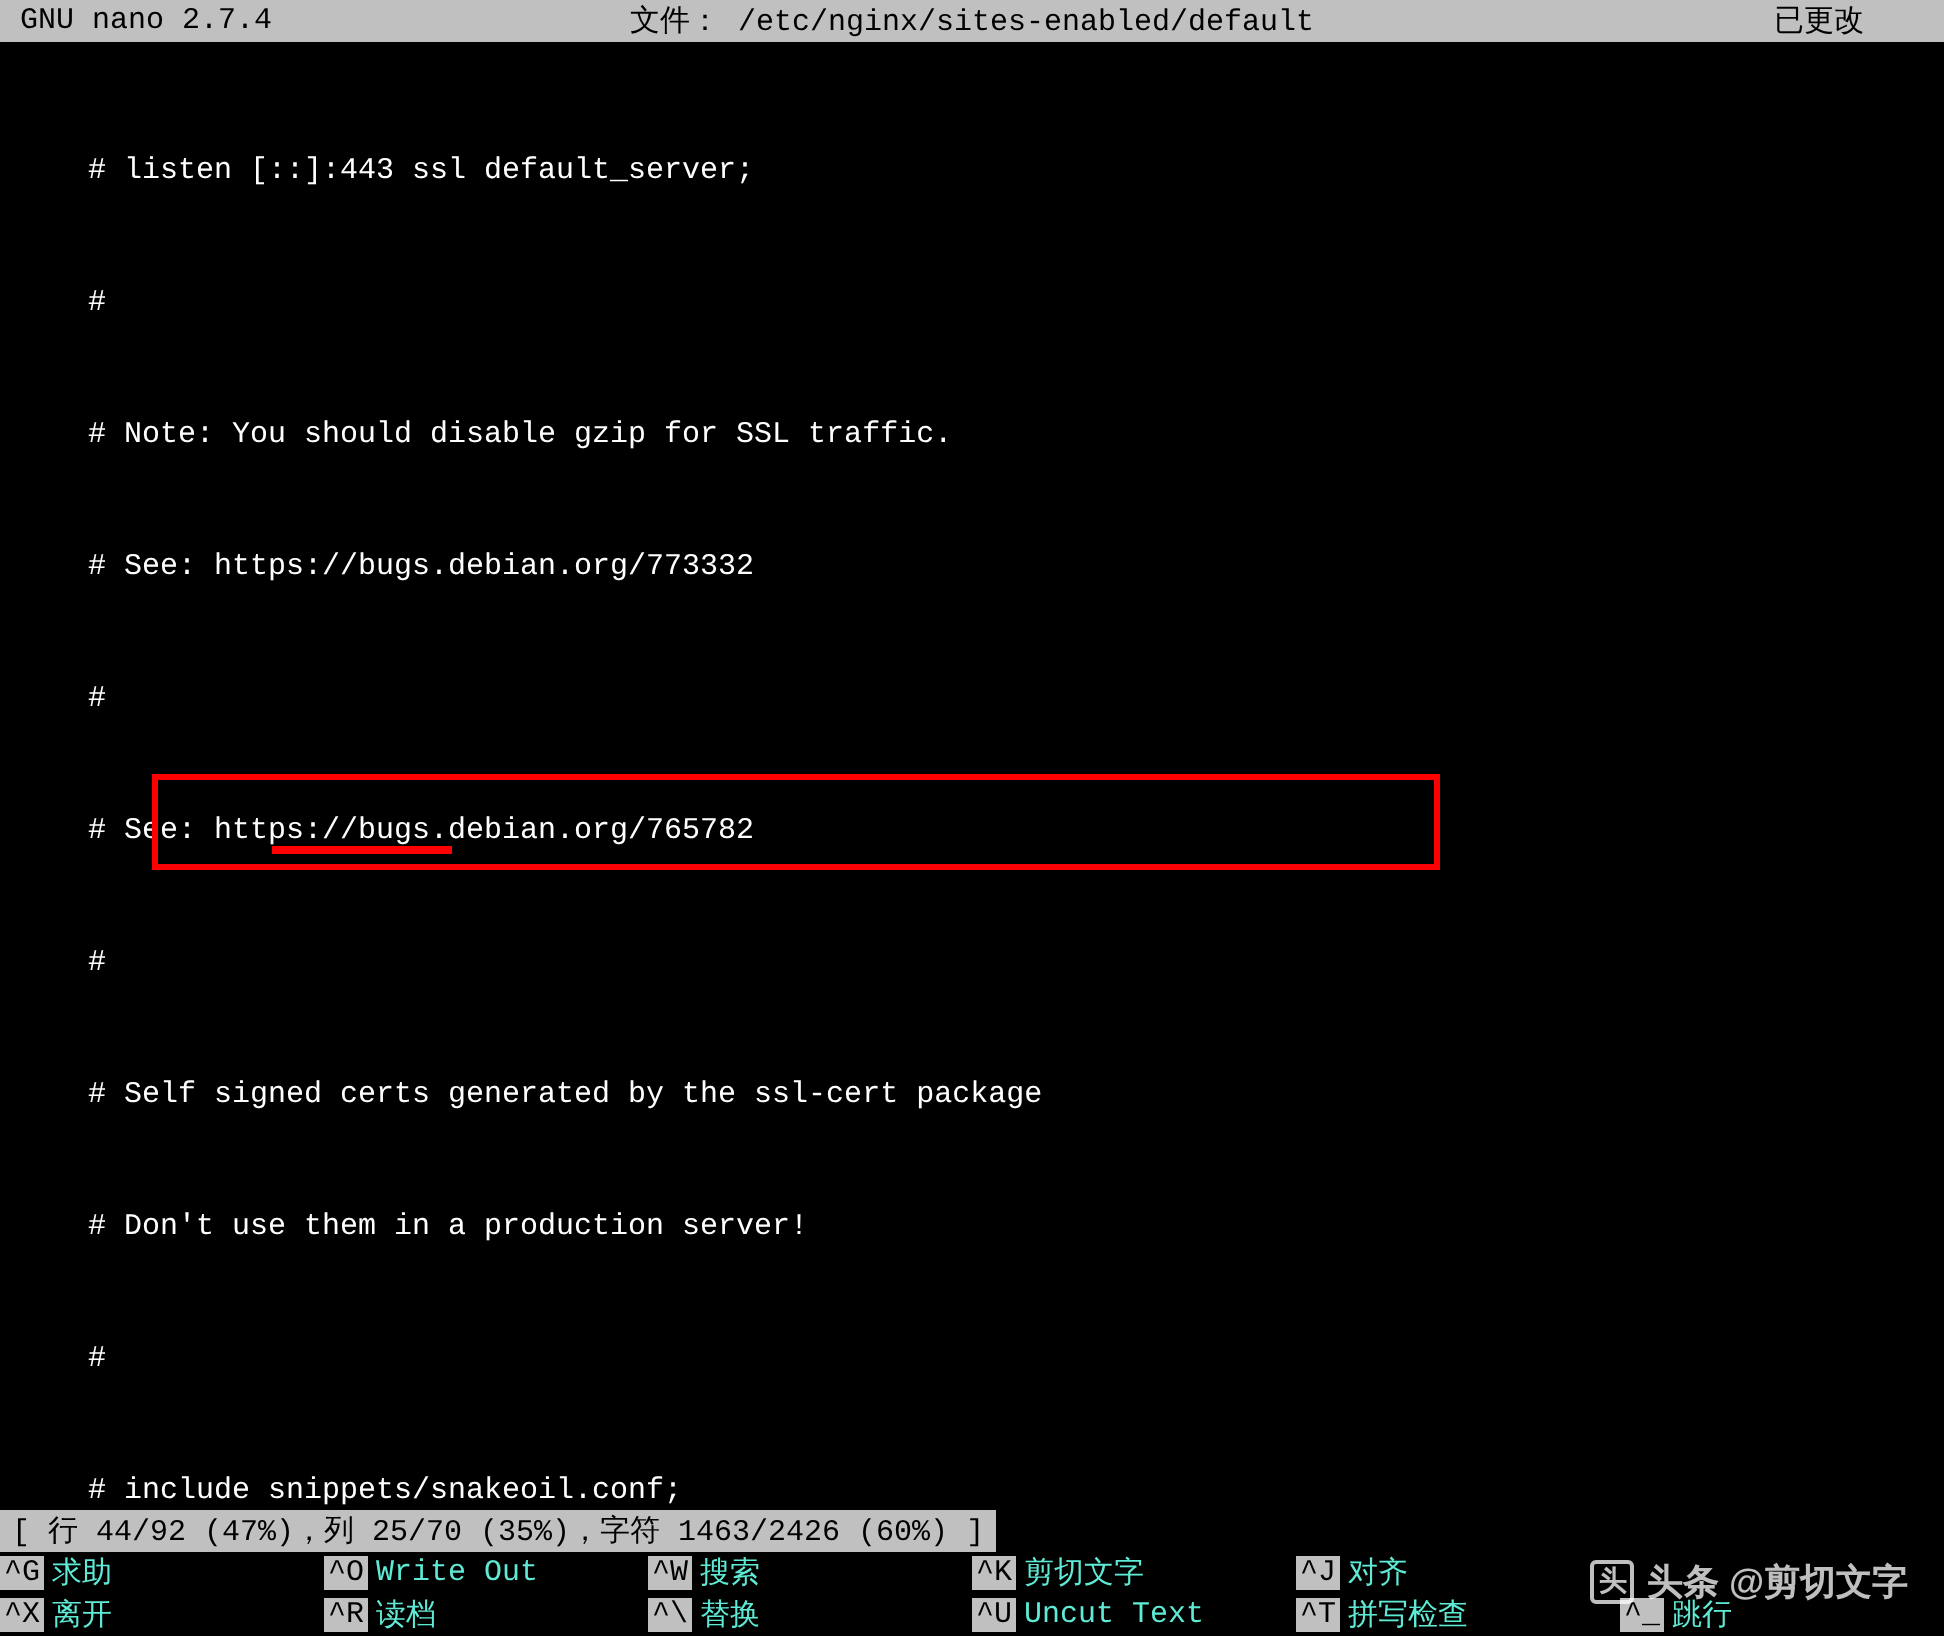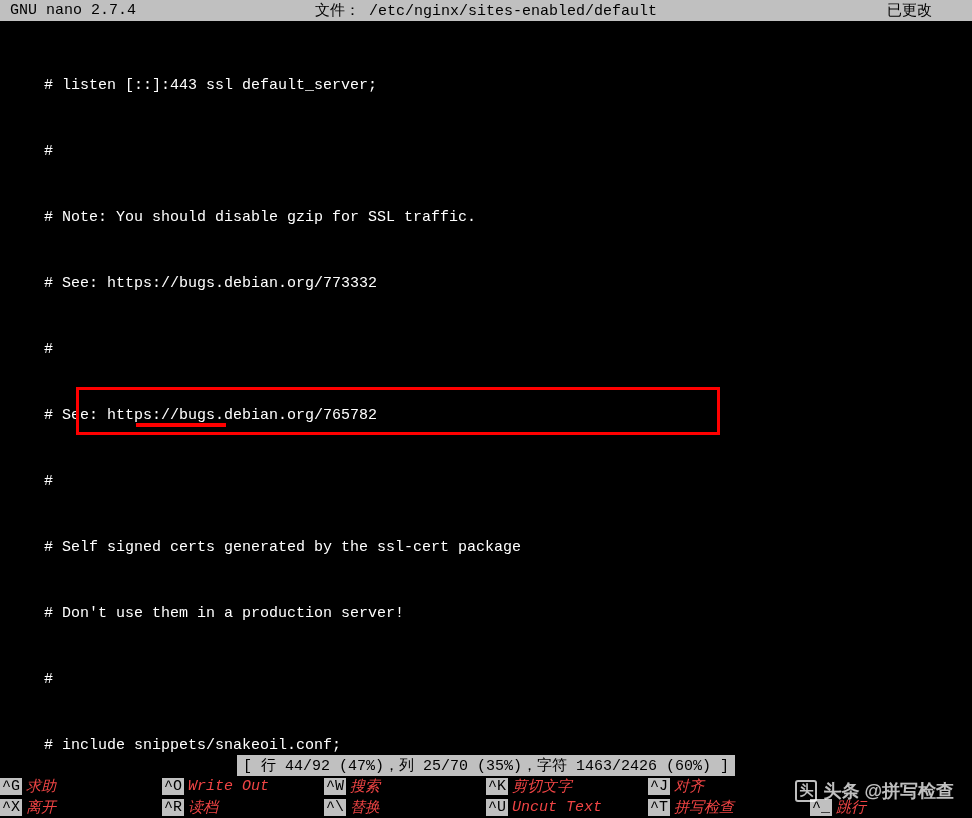--- a/index.html
+++ b/index.html
@@ -67,21 +67,20 @@
       left: 136px;
       top: 423px;
       width: 90px;
       pointer-events: none;
     }
     .status-bar {
       position: absolute;
       bottom: 42px;
       left: 0;
       right: 0;
-      text-align: center;
       height: 21px;
       margin-top: 36px;
     }
     .status-text {
       background: #c0c0c0;
       color: #000;
       padding: 1px 6px;
       display: inline-block;
     }
     .shortcut-rows {
@@ -101,22 +100,21 @@
     }
     .shortcut-key {
       background: #c0c0c0;
       color: #000;
       padding: 0 2px;
       margin-right: 4px;
       min-width: 22px;
       text-align: center;
     }
     .shortcut-label {
-      color: #ef4444;
-      font-style: italic;
+      color: #5eead4;
     }
     .watermark {
       position: absolute;
       bottom: 15px;
       right: 18px;
       color: #fff;
       font-size: 18px;
       font-weight: bold;
       opacity: 0.75;
       display: flex;
@@ -232,14 +230,14 @@
     </div>
     <div class="shortcut">
       <span class="shortcut-key">^_</span>
       <span class="shortcut-label">跳行</span>
     </div>
   </div>
 </div>
 
 <div class="watermark">
   <span class="watermark-icon">头</span>
-  <span>头条 @拼写检查</span>
+  <span>头条 @剪切文字</span>
 </div>
 
 </body></html>

